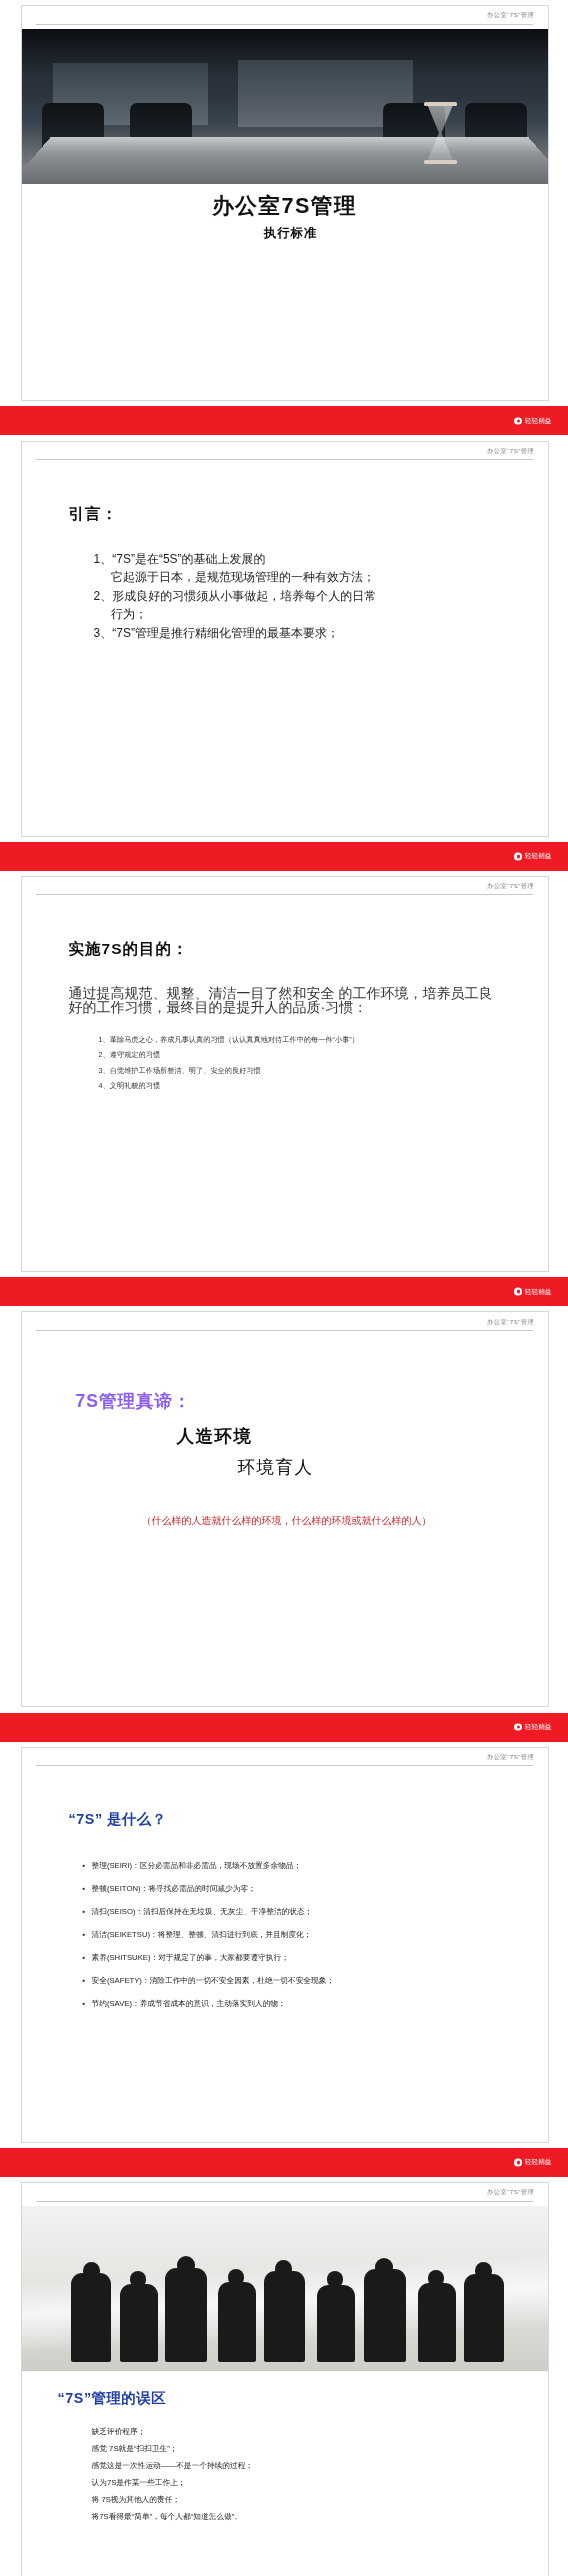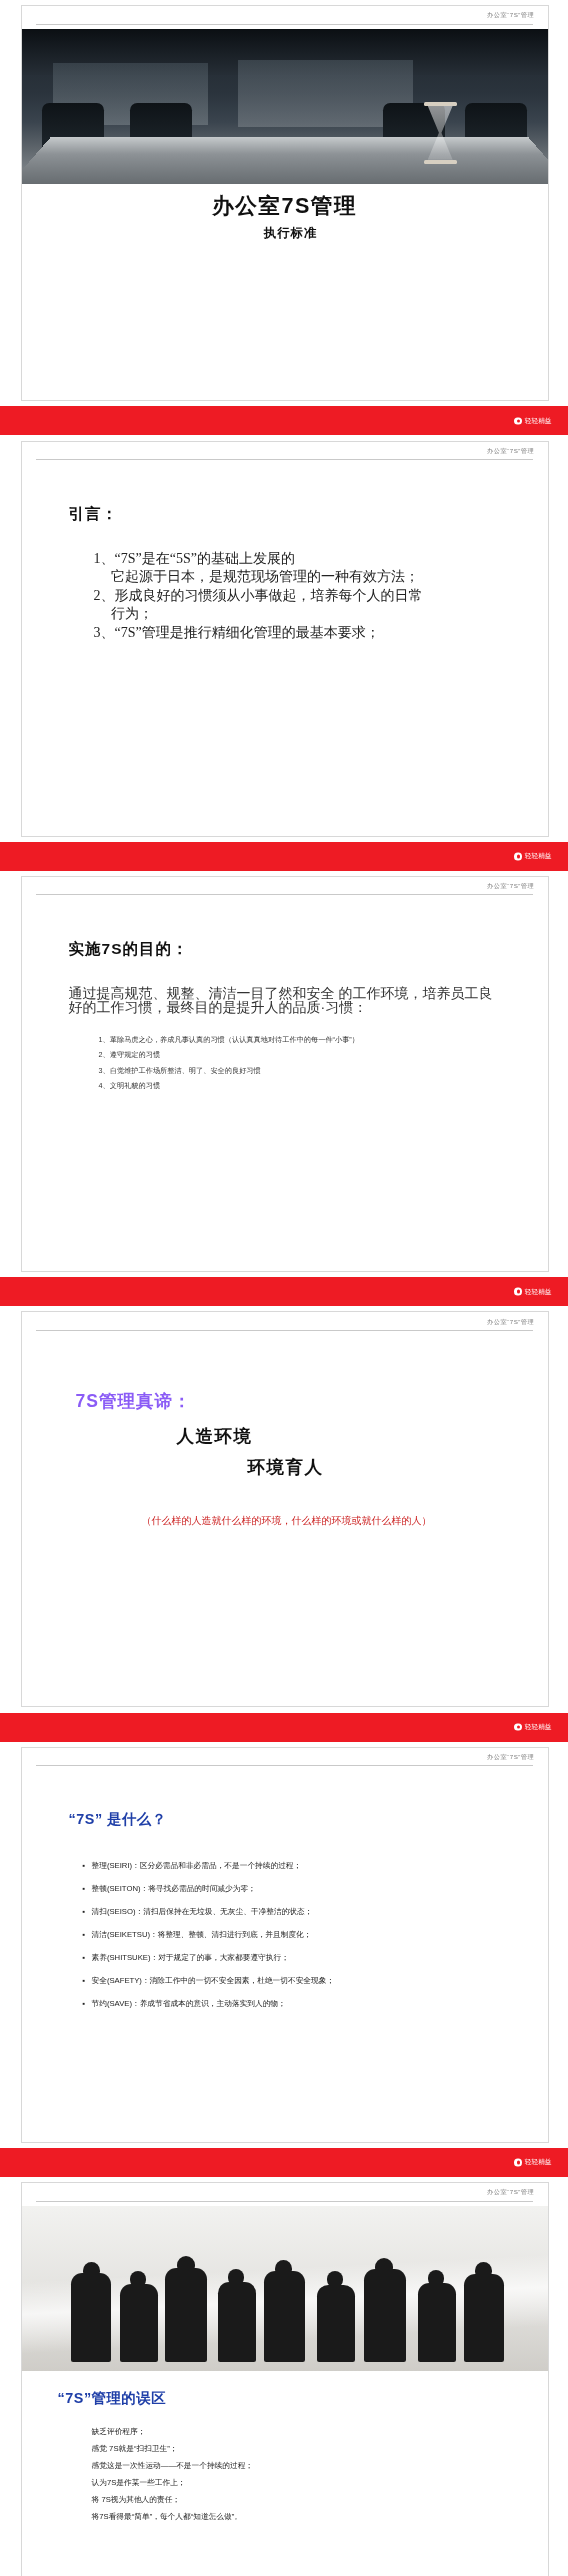--- a/index.html
+++ b/index.html
@@ -152,24 +152,23 @@
     position: absolute;
     left: 47px; top: 62px;
     font-size: 15.5px;
     font-weight: bold;
     color: #111111;
     letter-spacing: 1px;
   }
   .c-body {
     position: absolute;
     left: 72px; top: 108px; right: 46px;
-    font-size: 14px;
+    font-size: 12px;
     line-height: 18.5px;
     color: #222222;
-    font-family: Liberation Serif, serif;
   }
   .c-body .li { white-space: nowrap; }
   .indent { padding-left: 17.5px; }
   
   .s3-lead {
     position: absolute;
     left: 47px; top: 109px; right: 47px;
     font-size: 14px;
     line-height: 14.4px;
     color: #333333;
@@ -193,23 +192,23 @@
   .s4-l1 {
     position: absolute;
     left: 155px; top: 112px;
     font-size: 17.5px;
     font-weight: bold;
     color: #111111;
     letter-spacing: 1.5px;
   }
   .s4-l2 {
     position: absolute;
-    left: 226px; top: 143px;
+    left: 216px; top: 143px;
     font-size: 17.5px;
-    font-weight: bold;
+    font-weight: normal;
     color: #111111;
     letter-spacing: 1.5px;
   }
   .s4-note {
     position: absolute;
     left: 4px; right: 0; top: 202px;
     text-align: center;
     font-size: 10px;
     color: #cc2222;
   }
@@ -370,21 +369,21 @@
   </div>
 
   <div class="slide-wrap">
     <div class="slide">
       <div class="slide-header">办公室“7S”管理</div>
       <div class="slide-rule"></div>
       <div class="s5-title">“7S” 是什么？</div>
       <div class="s5-list">
         <div class="row">
           <span class="bullet">▪</span>
-          <span>整理(SEIRI)：区分必需品和非必需品，不是一个持续的过程；</span>
+          <span>整理(SEIRI)：区分必需品和非必需品，现场不放置多余物品；</span>
         </div>
         <div class="row">
           <span class="bullet">▪</span>
           <span>整顿(SEITON)：将寻找必需品的时间减少为零；</span>
         </div>
         <div class="row">
           <span class="bullet">▪</span>
           <span>清扫(SEISO)：清扫后保持在无垃圾、无灰尘、干净整洁的状态；</span>
         </div>
         <div class="row">

